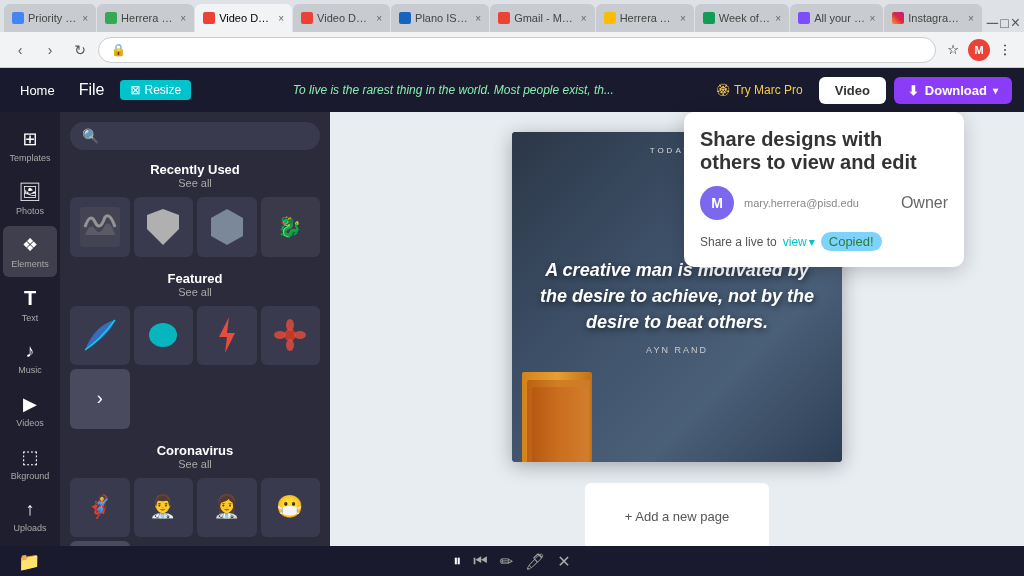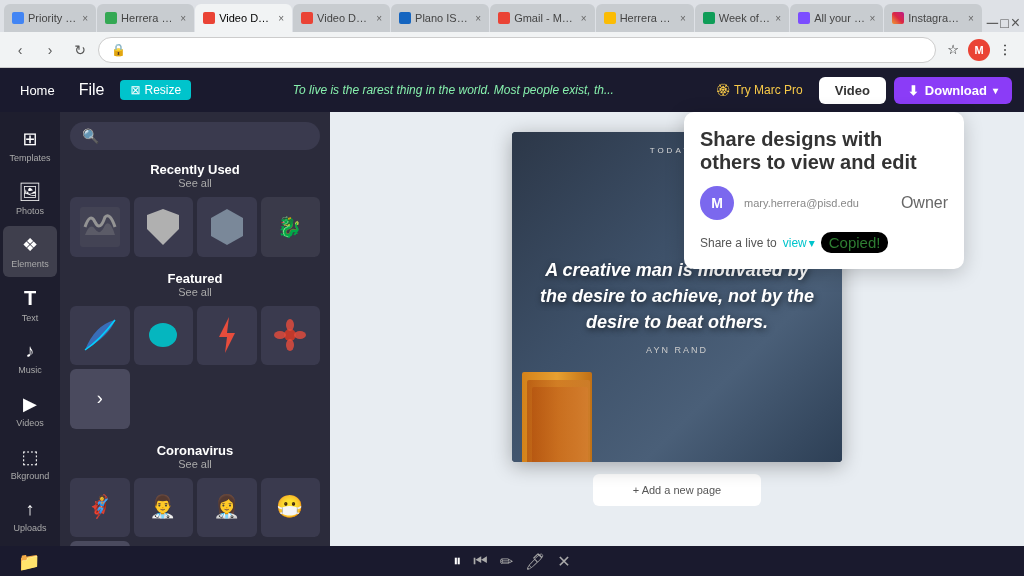--- a/index.html
+++ b/index.html
@@ -47,39 +47,39 @@
     .section-header { display: flex; justify-content: space-between; align-items: center; margin-bottom: 8px; flex-direction: column; }
     .section-title { color: white; font-size: 13px; font-weight: bold; }
     .see-all { color: #aaa; font-size: 11px; cursor: pointer; }
     .icon-grid { display: grid; grid-template-columns: repeat(4, 1fr); gap: 4px; margin-bottom: 14px; }
     .icon-item { background: #3a3a4e; border-radius: 6px; aspect-ratio: 1; display: flex; align-items: center; justify-content: center; cursor: pointer; overflow: hidden; }
 
     
     .canvas-area { flex: 1; display: flex; flex-direction: column; align-items: center; justify-content: flex-start; padding: 20px; overflow: auto; position: relative; background: #e8edf2; }
     .design-canvas { width: 330px; background: #3a4a5c; border-radius: 4px; overflow: hidden; position: relative; box-shadow: 0 4px 20px rgba(0,0,0,0.3); }
     .canvas-image-area { width: 100%; height: 330px; background: linear-gradient(135deg, #2c3e50 0%, #3a4a5c 30%, #4a5568 60%, #2d3748 100%); display: flex; flex-direction: column; align-items: center; justify-content: center; position: relative; overflow: hidden; }
-    .add-page-btn { margin-top: 2px; background: white; border: none; color: #555; font-size: 11px; padding: 10px 40px; border-radius: 6px; cursor: pointer; }
+    .add-page-btn { margin-top: 11px; background: white; border: none; color: #555; font-size: 13px; padding: 26px 40px; border-radius: 6px; cursor: pointer; }
     .zoom-level { color: #555; font-size: 12px; }
     .fit-btn { background: white; border: none; padding: 4px 8px; border-radius: 4px; cursor: pointer; font-size: 14px; }
     .help-btn { background: #8b3cf7; color: white; border-radius: 20px; padding: 8px 14px; font-size: 12px; cursor: pointer; font-weight: bold; }
 
     
     .share-popup { position: absolute; top: 44px; right: 8px; width: 280px; background: white; border-radius: 10px; box-shadow: 0 4px 20px rgba(0,0,0,0.2); z-index: 100; padding: 16px; }
     .share-title { font-size: 20px; font-weight: bold; color: #333; margin-bottom: 12px; text-align: left; }
     .share-input { width: 100%; border: 1.5px solid #00c4cc; border-radius: 6px; padding: 8px 12px; font-size: 12px; color: #999; outline: none; margin-bottom: 12px; }
     .share-user { display: flex; align-items: center; gap: 10px; margin-bottom: 12px; }
     .user-avatar { width: 34px; height: 34px; border-radius: 50%; background: #7b68ee; display: flex; align-items: center; justify-content: center; color: white; font-size: 14px; font-weight: bold; flex-shrink: 0; }
     .user-info { flex: 1; }
     .user-name { font-size: 13px; font-weight: bold; color: #333; }
     .user-email { font-size: 11px; color: #888; }
     .user-role { font-size: 16px; color: #666; margin-left: 32px; }
     .share-link-row { display: flex; align-items: center; gap: 6px; font-size: 12px; color: #555; }
     .share-link-text { color: #555; }
     .share-view-btn { color: #00c4cc; font-size: 12px; cursor: pointer; display: flex; align-items: center; gap: 2px; }
-    .copied-badge { background: #000000; color: #2e7d32; font-size: 15px; padding: 2px 8px; border-radius: 10px; }
+    .copied-badge { background: #7dd3fc; color: #2e7d32; font-size: 13px; padding: 2px 8px; border-radius: 10px; }
 
     
     .bottom-toolbar { height: 30px; background: #1a1a2e; display: flex; align-items: center; justify-content: center; gap: 12px; padding: 0 10px; }
     .toolbar-icon { color: #aaa; font-size: 16px; cursor: pointer; }
     .toolbar-icon.active { color: white; }
 
     
     .canvas-wrapper { position: relative; }
     .bottom-controls { display: flex; align-items: center; justify-content: flex-end; gap: 8px; margin-top: 8px; width: 330px; }
   </style>

